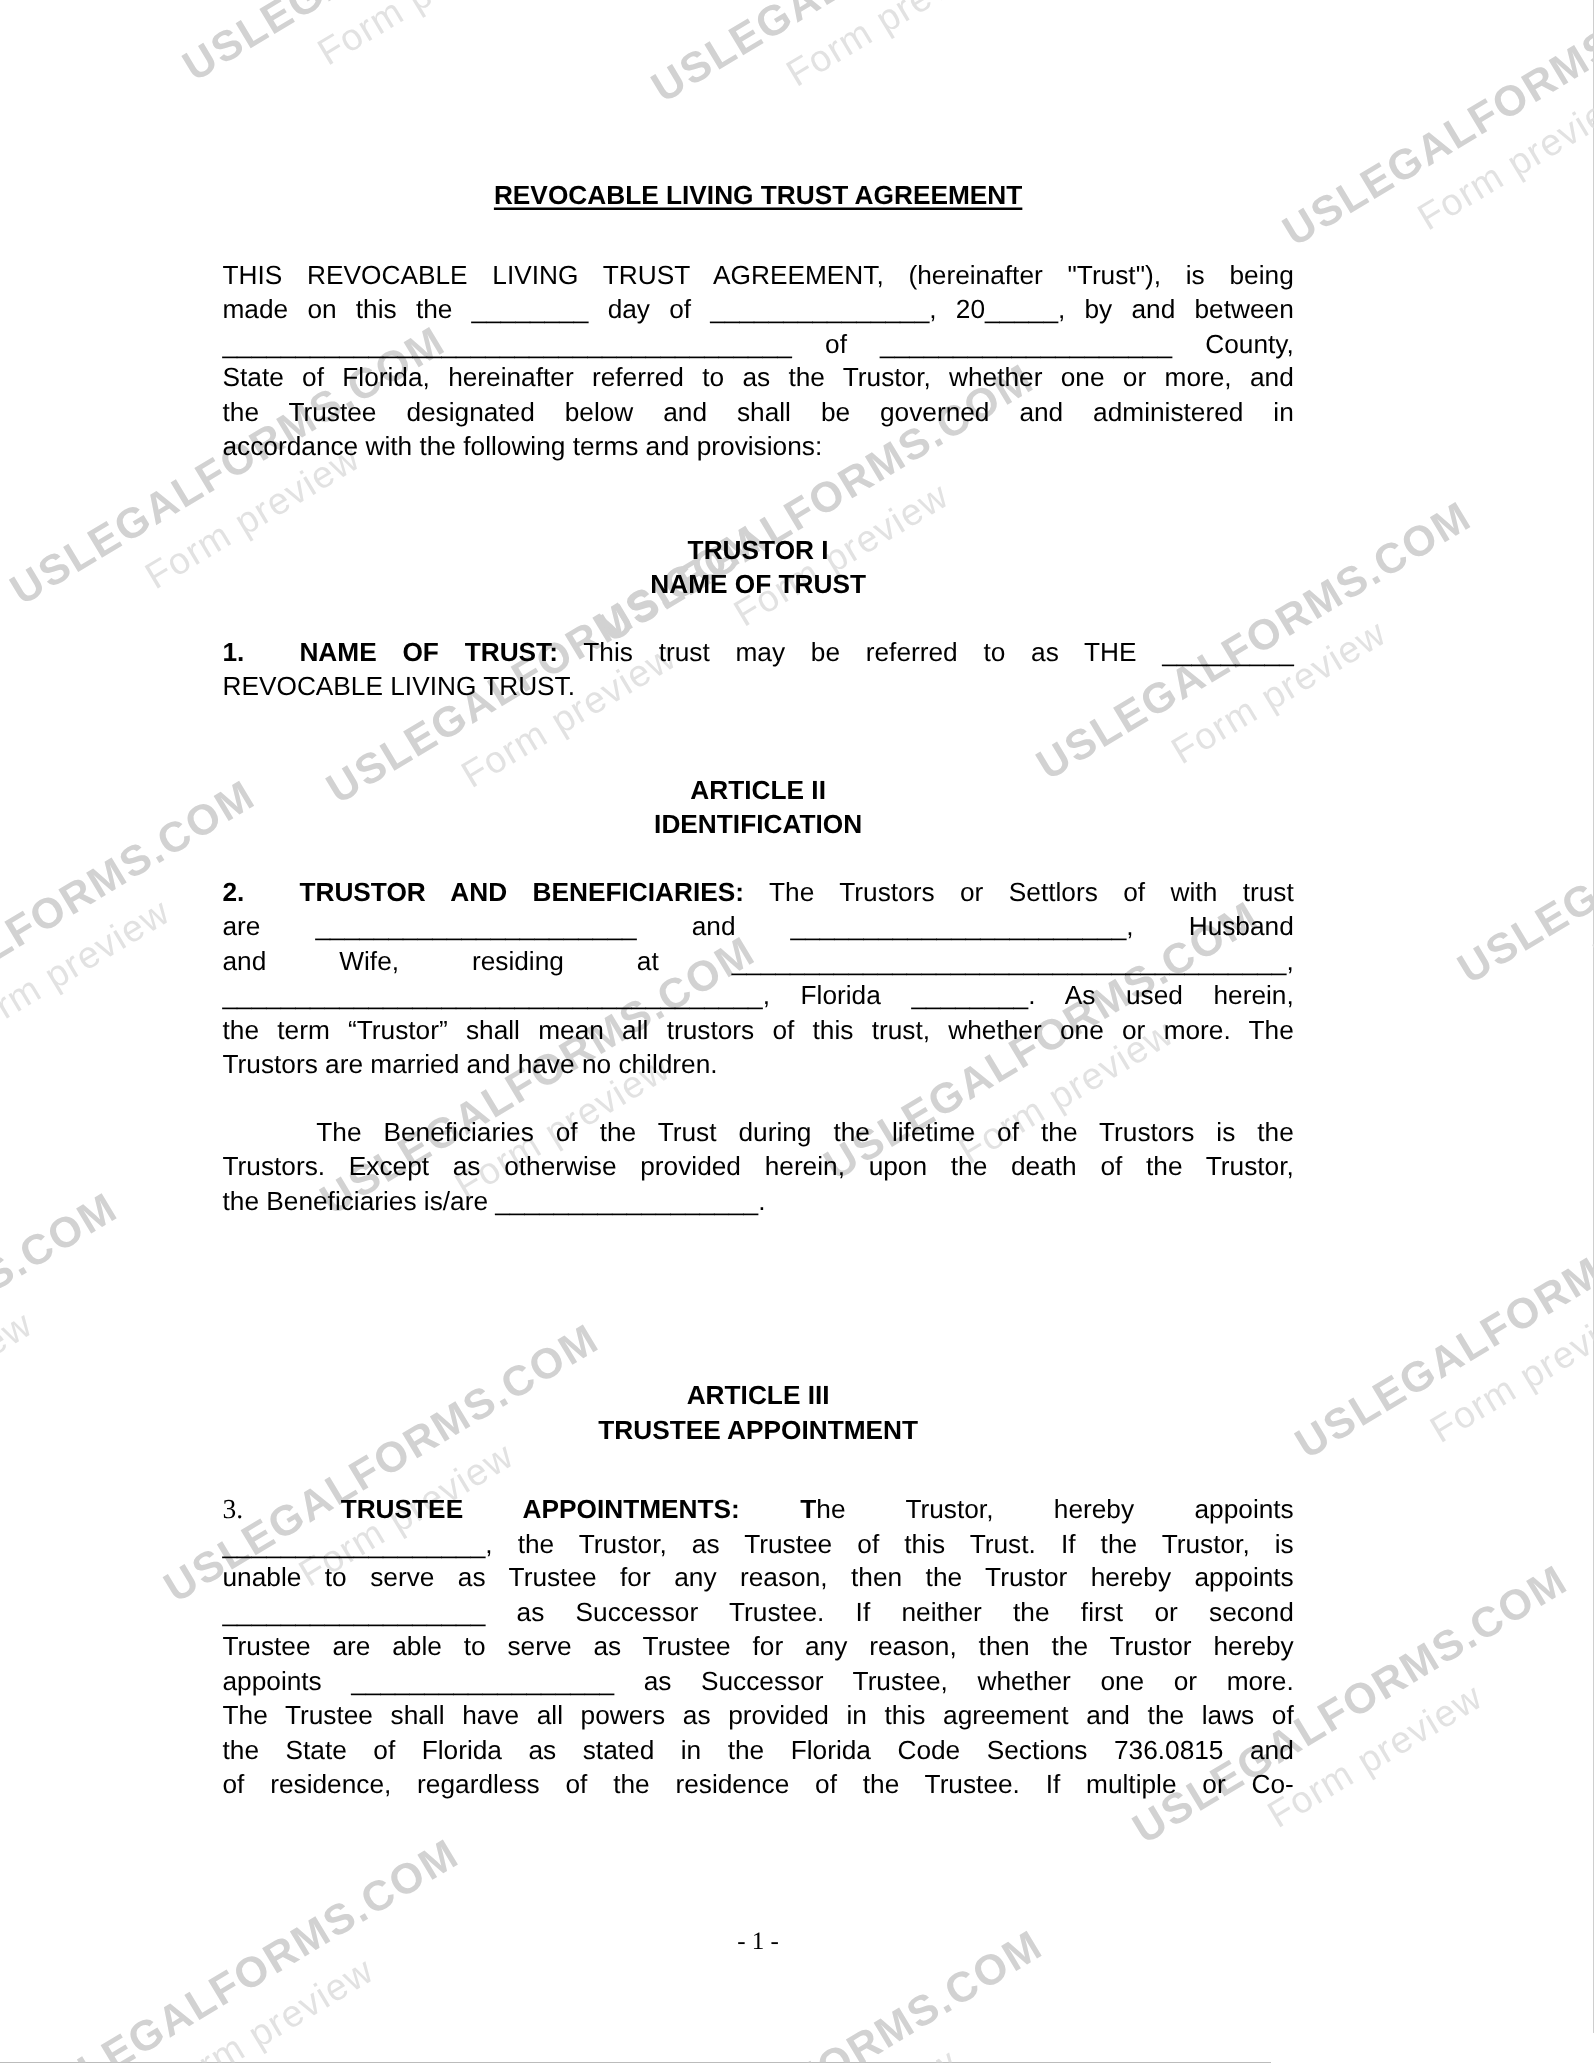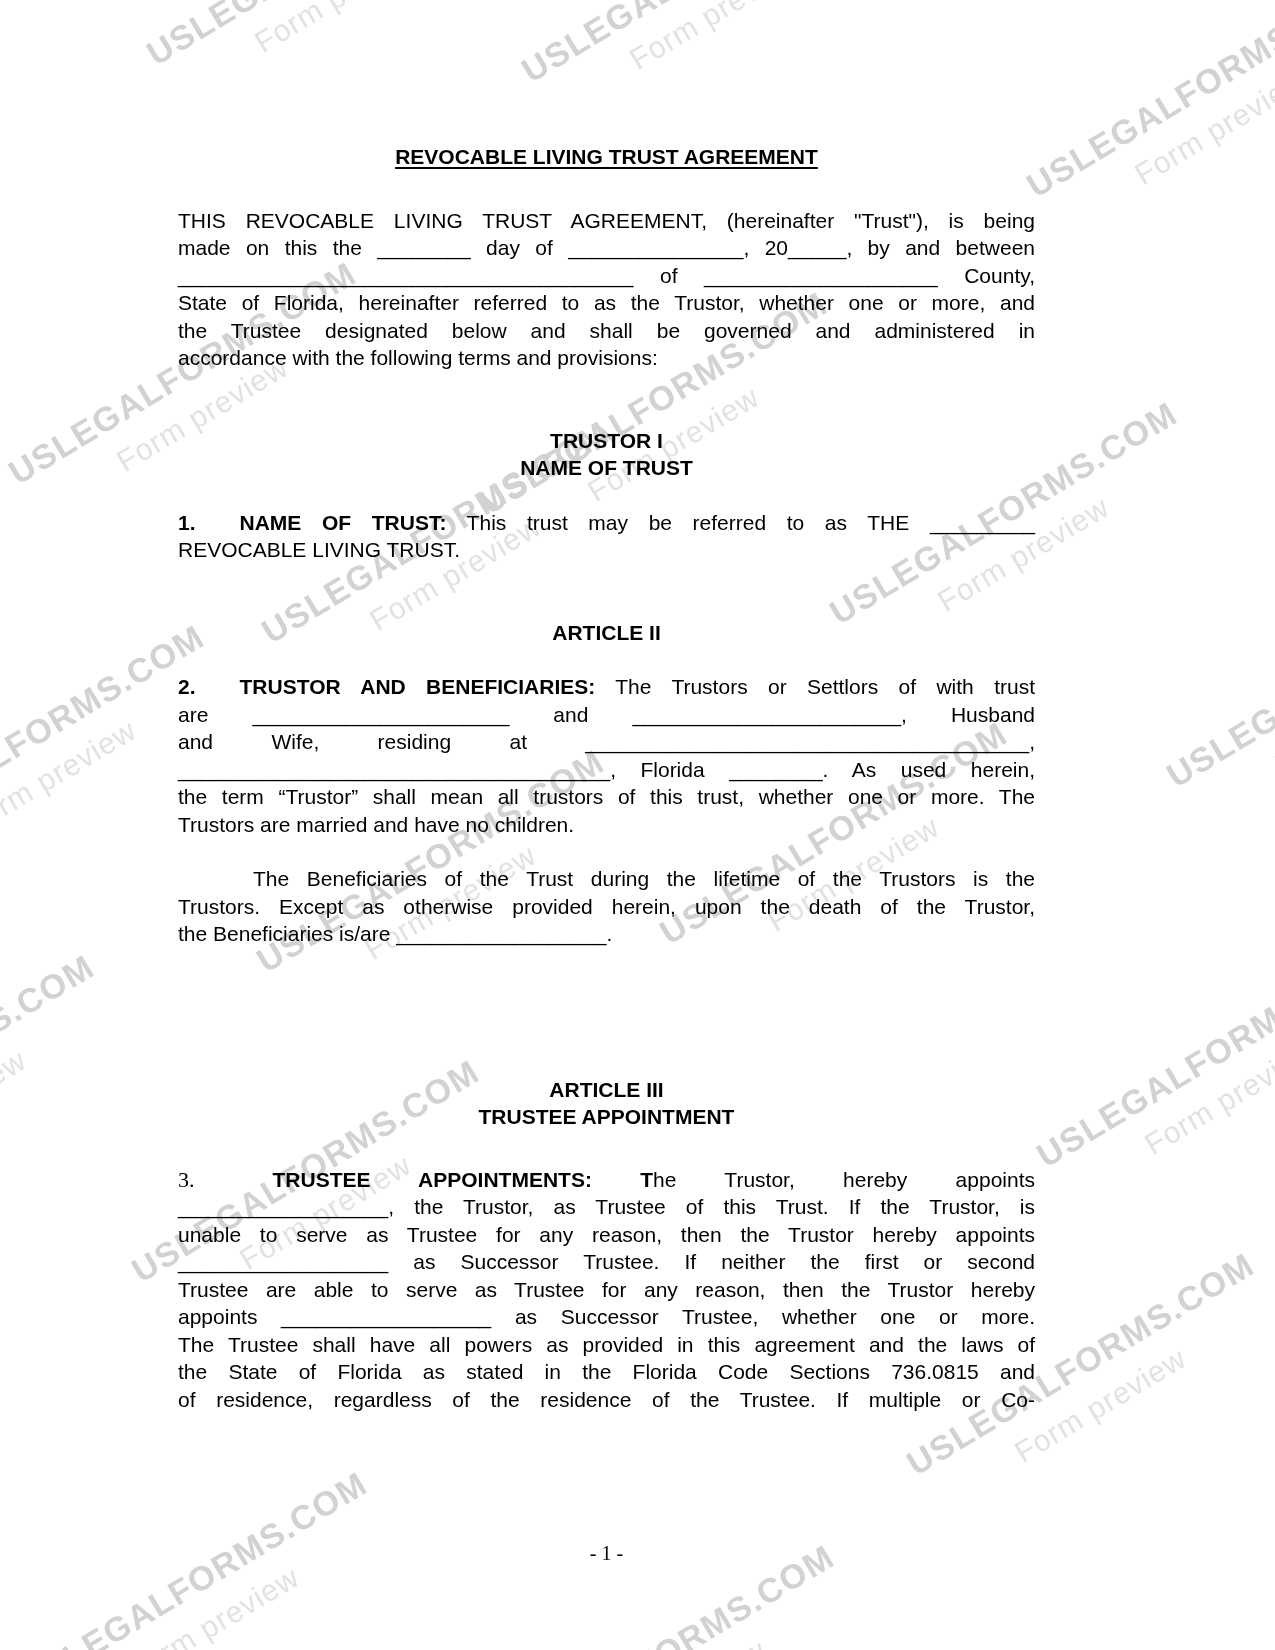--- a/index.html
+++ b/index.html
@@ -126,20 +126,21 @@
         <div class="hblock b-article-1">
           <div>TRUSTOR I</div>
           <div>NAME OF TRUST</div>
         </div>
         <div class="pblock b-name-of-trust">
           <div class="line"><span class="seg-bold">1.</span><span class="tab"></span><span class="seg-bold">NAME OF TRUST:</span><span> This trust may be referred to as THE _________</span></div>
           <div class="line end"><span>REVOCABLE LIVING TRUST.</span></div>
         </div>
         <div class="hblock b-article-2">
           <div>ARTICLE II</div>
+          <div>IDENTIFICATION</div>
         </div>
         <div class="pblock b-trustor-beneficiaries">
           <div class="line"><span class="seg-bold">2.</span><span class="tab"></span><span class="seg-bold">TRUSTOR AND BENEFICIARIES:</span><span>  The Trustors or Settlors of with trust</span></div>
           <div class="line"><span>are ______________________ and _______________________, Husband</span></div>
           <div class="line"><span>and Wife, residing at ______________________________________,</span></div>
           <div class="line"><span>_____________________________________, Florida ________.  As used herein,</span></div>
           <div class="line"><span>the term “Trustor” shall mean all trustors of this trust, whether one or more.  The</span></div>
           <div class="line end"><span>Trustors are married and have no children.</span></div>
         </div>
         <div class="pblock b-beneficiaries">

